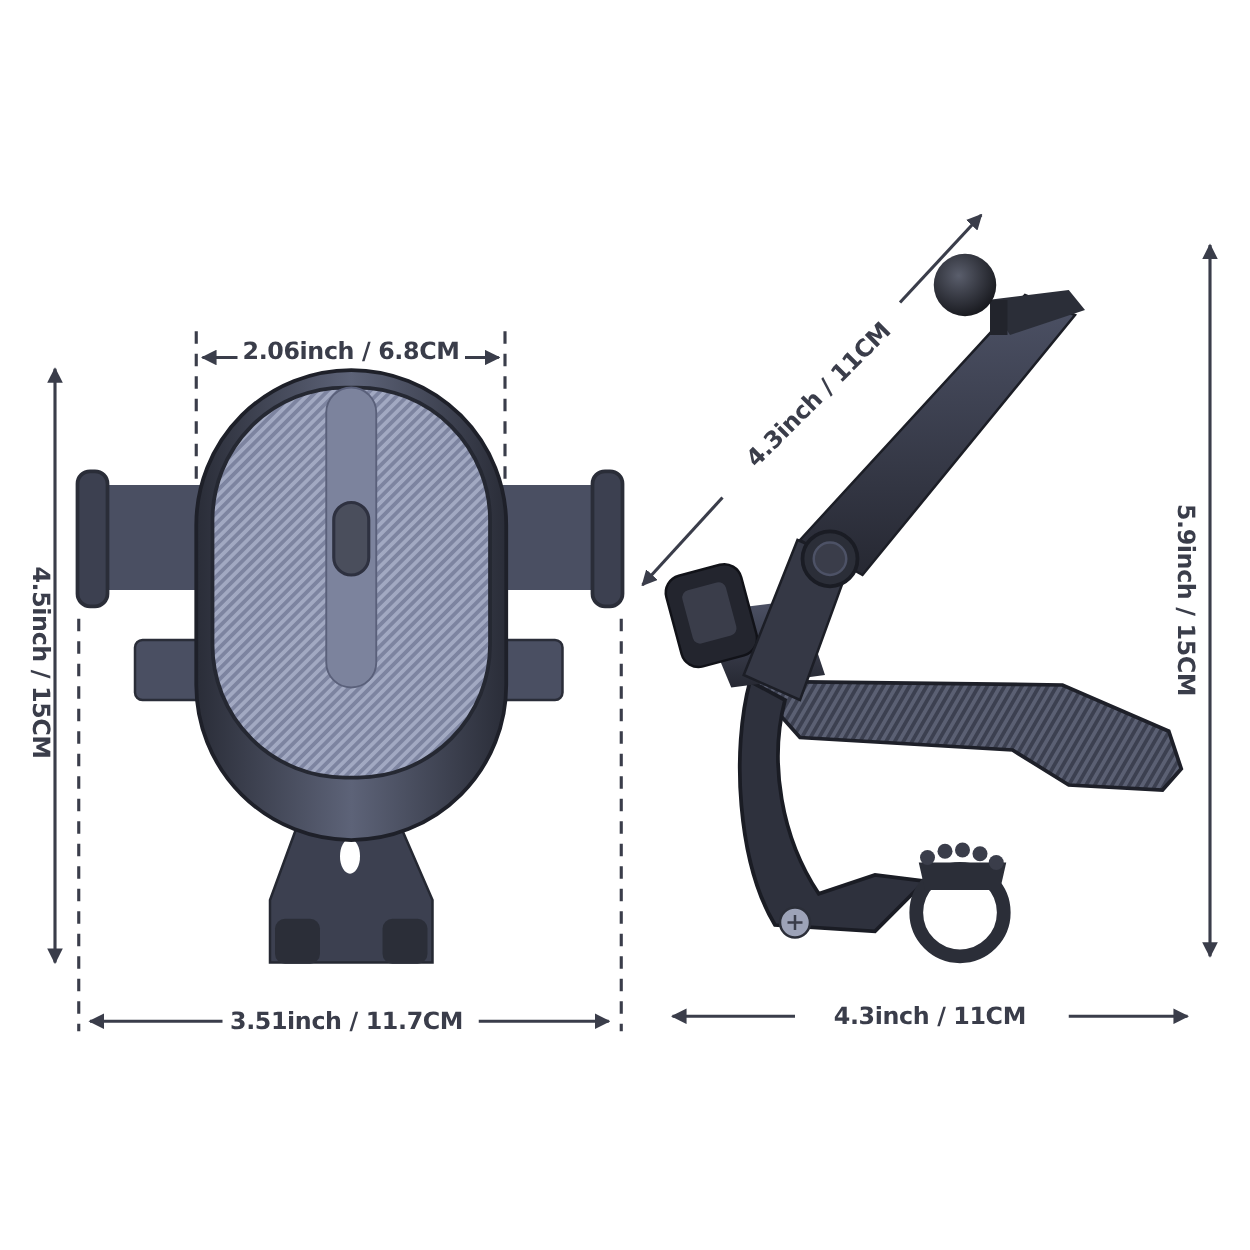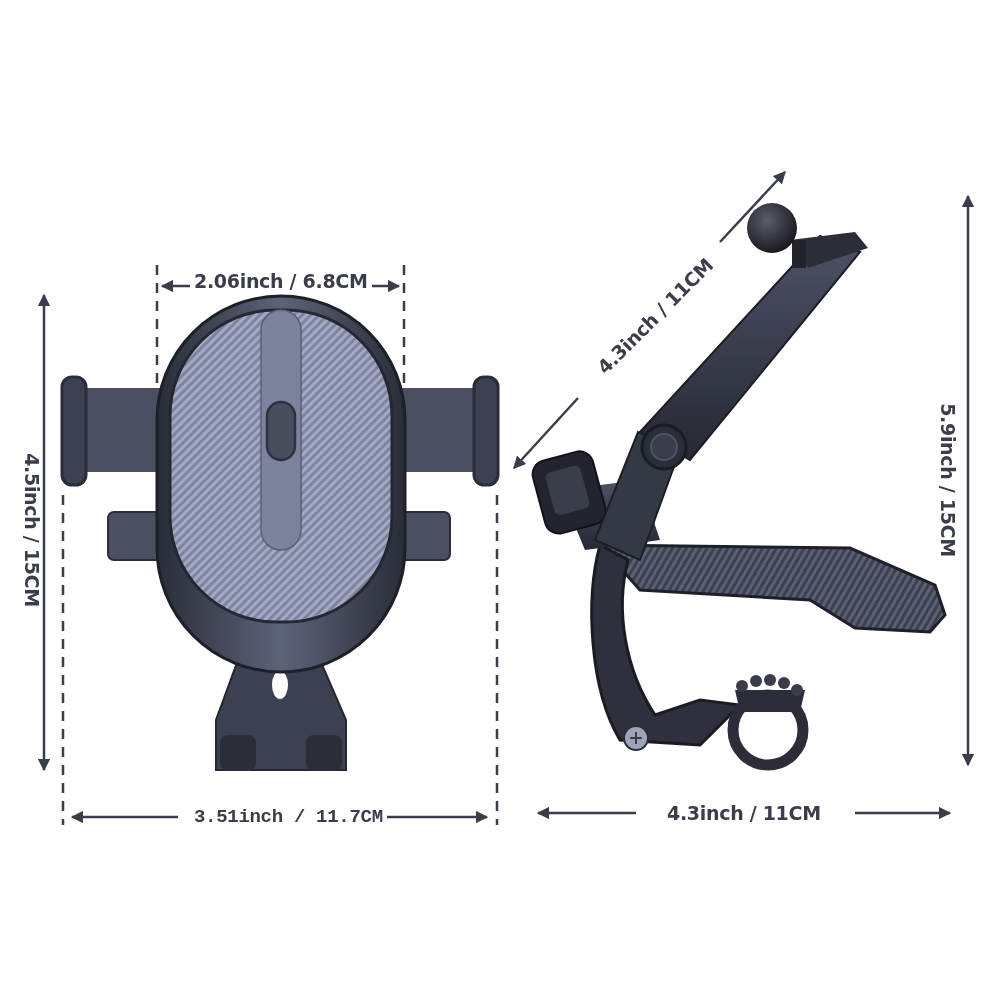--- a/index.html
+++ b/index.html
@@ -119,19 +119,19 @@
 
     <rect x="792" y="240" width="14" height="28" fill="#22242c"></rect>
     <circle cx="772" cy="228" r="25" fill="url(#ballGrad)"></circle>
   </g>
 </svg>
 
 <div class="label" style="left:190px; top:258px;margin-top:12px;">2.06inch / 6.8CM</div>
 
 <div class="label nobg rot-left" style="left:32px; top:530px;">4.5inch / 15CM</div>
 
-<div class="label" style="left:190px; top:806px;font-family:Liberation Mono, monospace;">3.51inch / 11.7CM</div>
+<div class="label" style="left:180px; top:806px;">3.51inch / 11.7CM</div>
 
 <div class="label nobg rot-diag" style="left:655px; top:316px;">4.3inch / 11CM</div>
 
 <div class="label nobg rot-right" style="left:948px; top:480px;">5.9inch / 15CM</div>
 
 <div class="label" style="left:663px; top:802px;">4.3inch / 11CM</div>
 
 </body></html>

